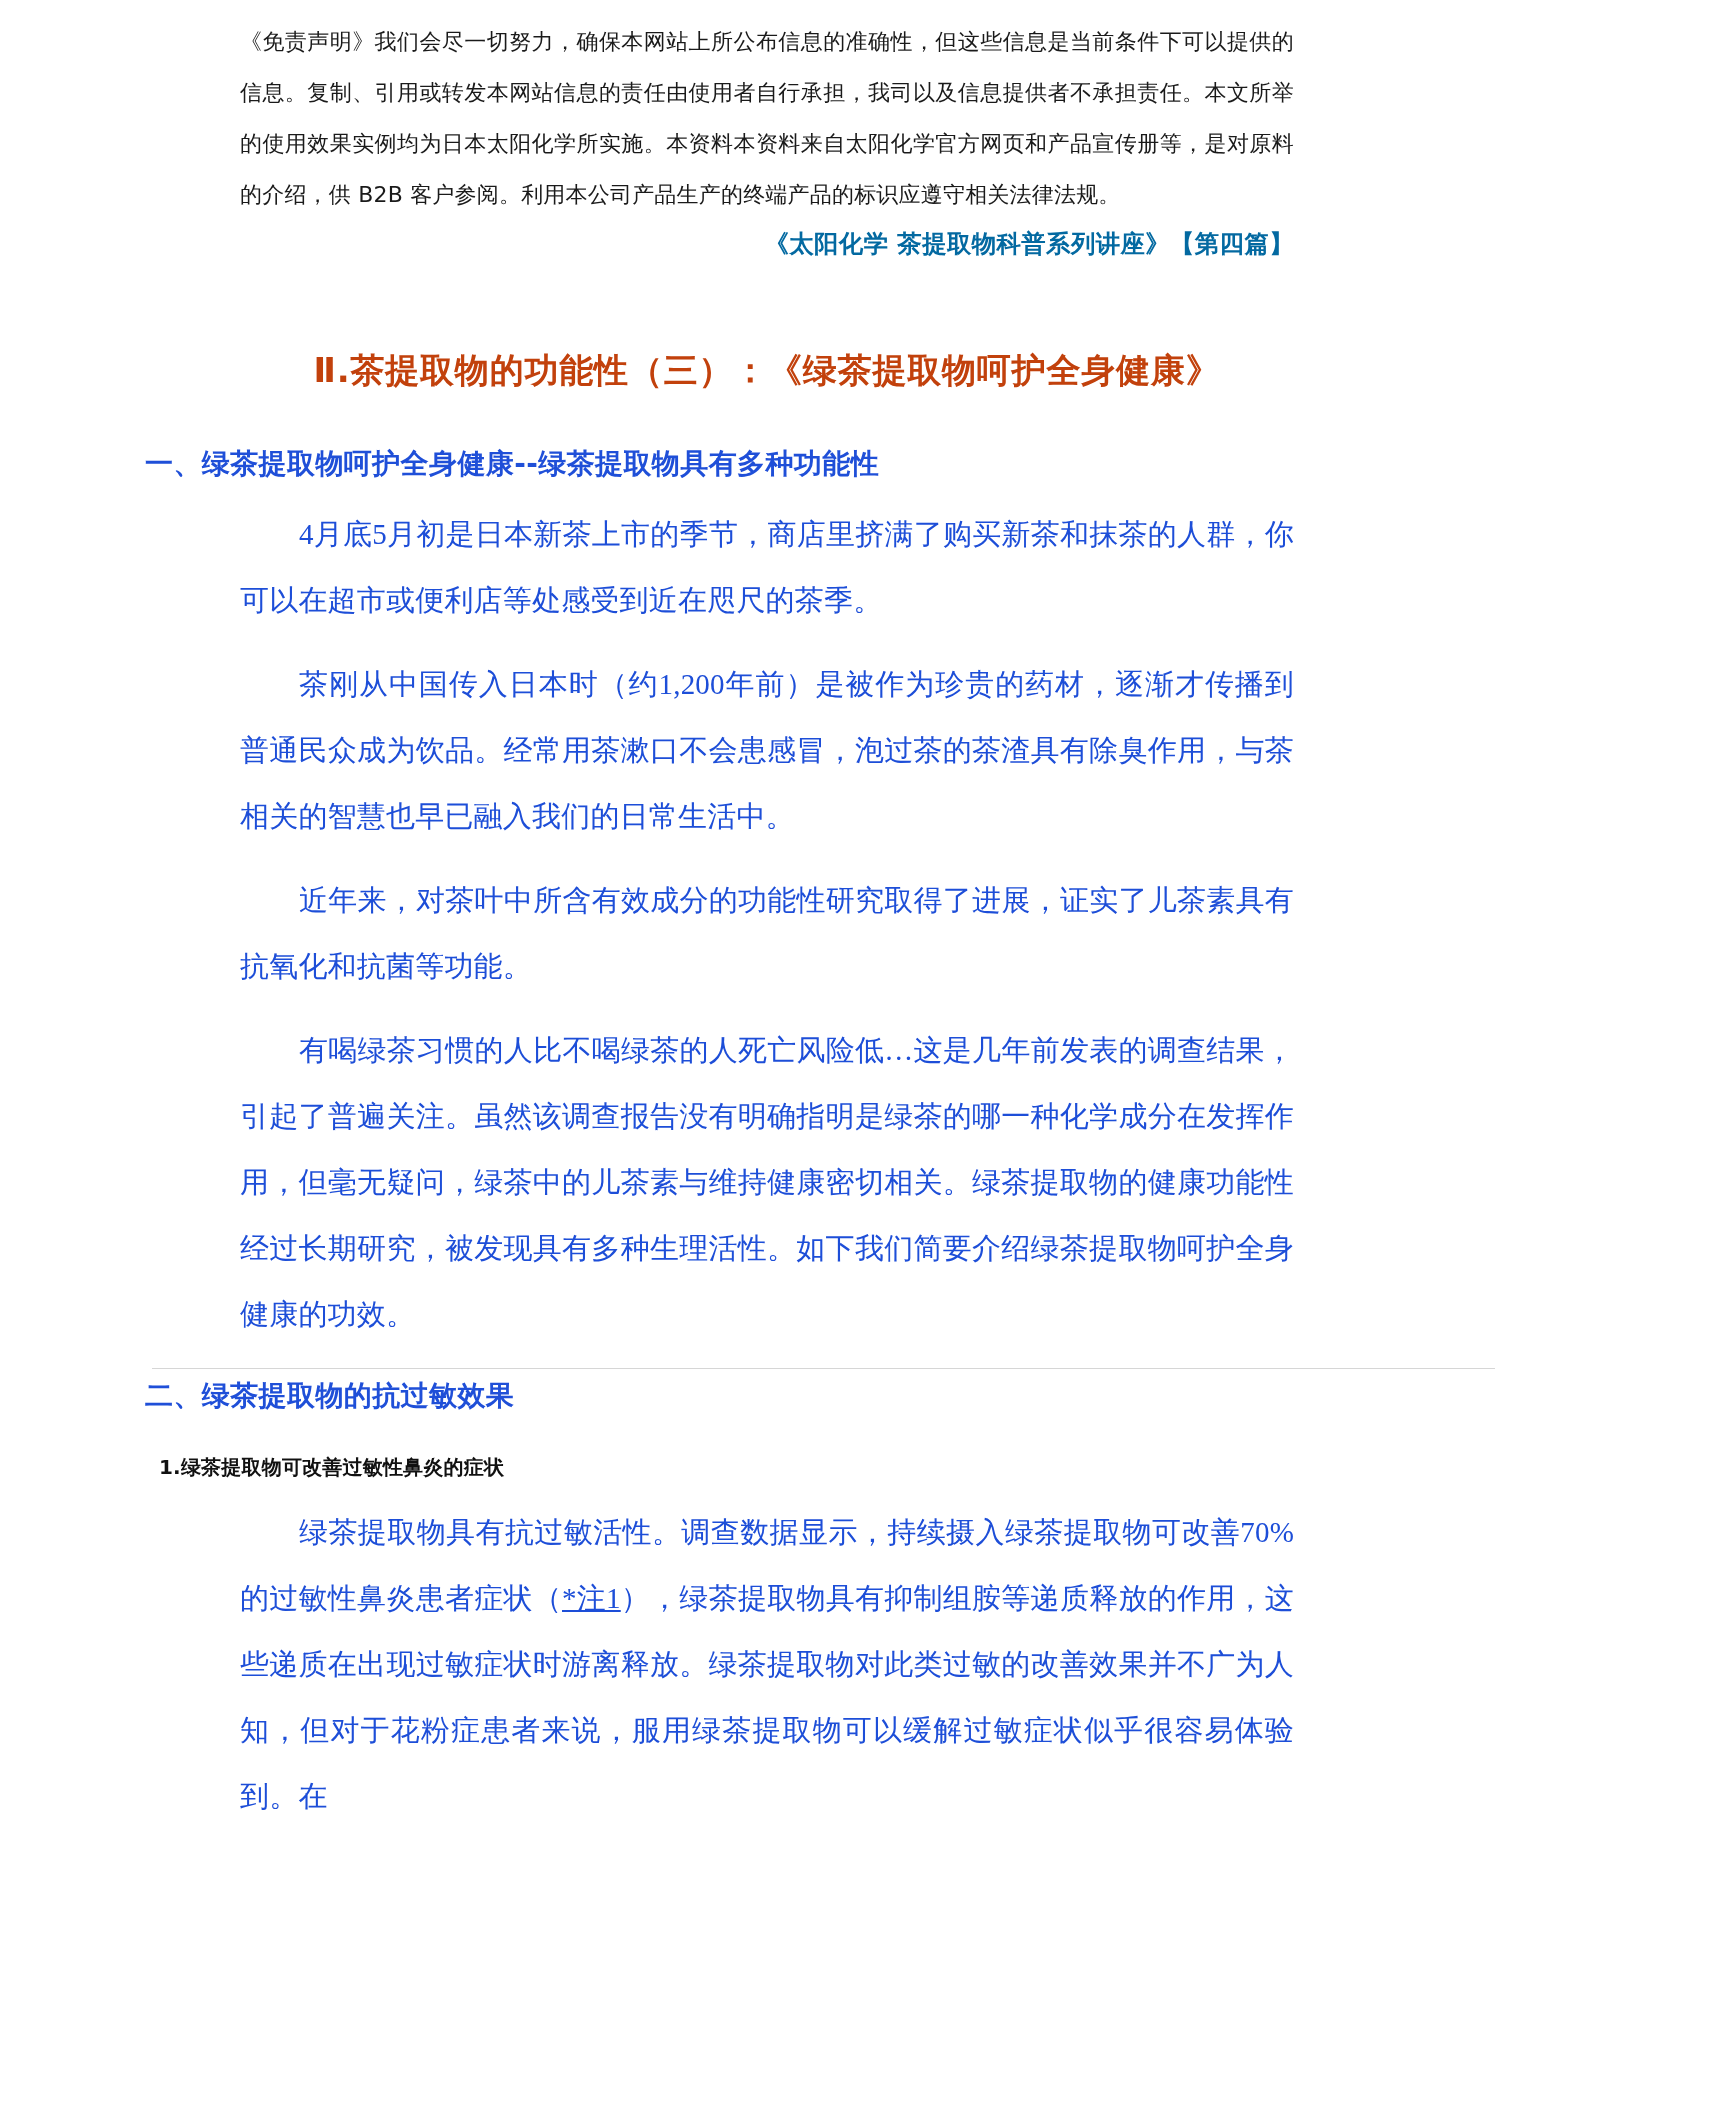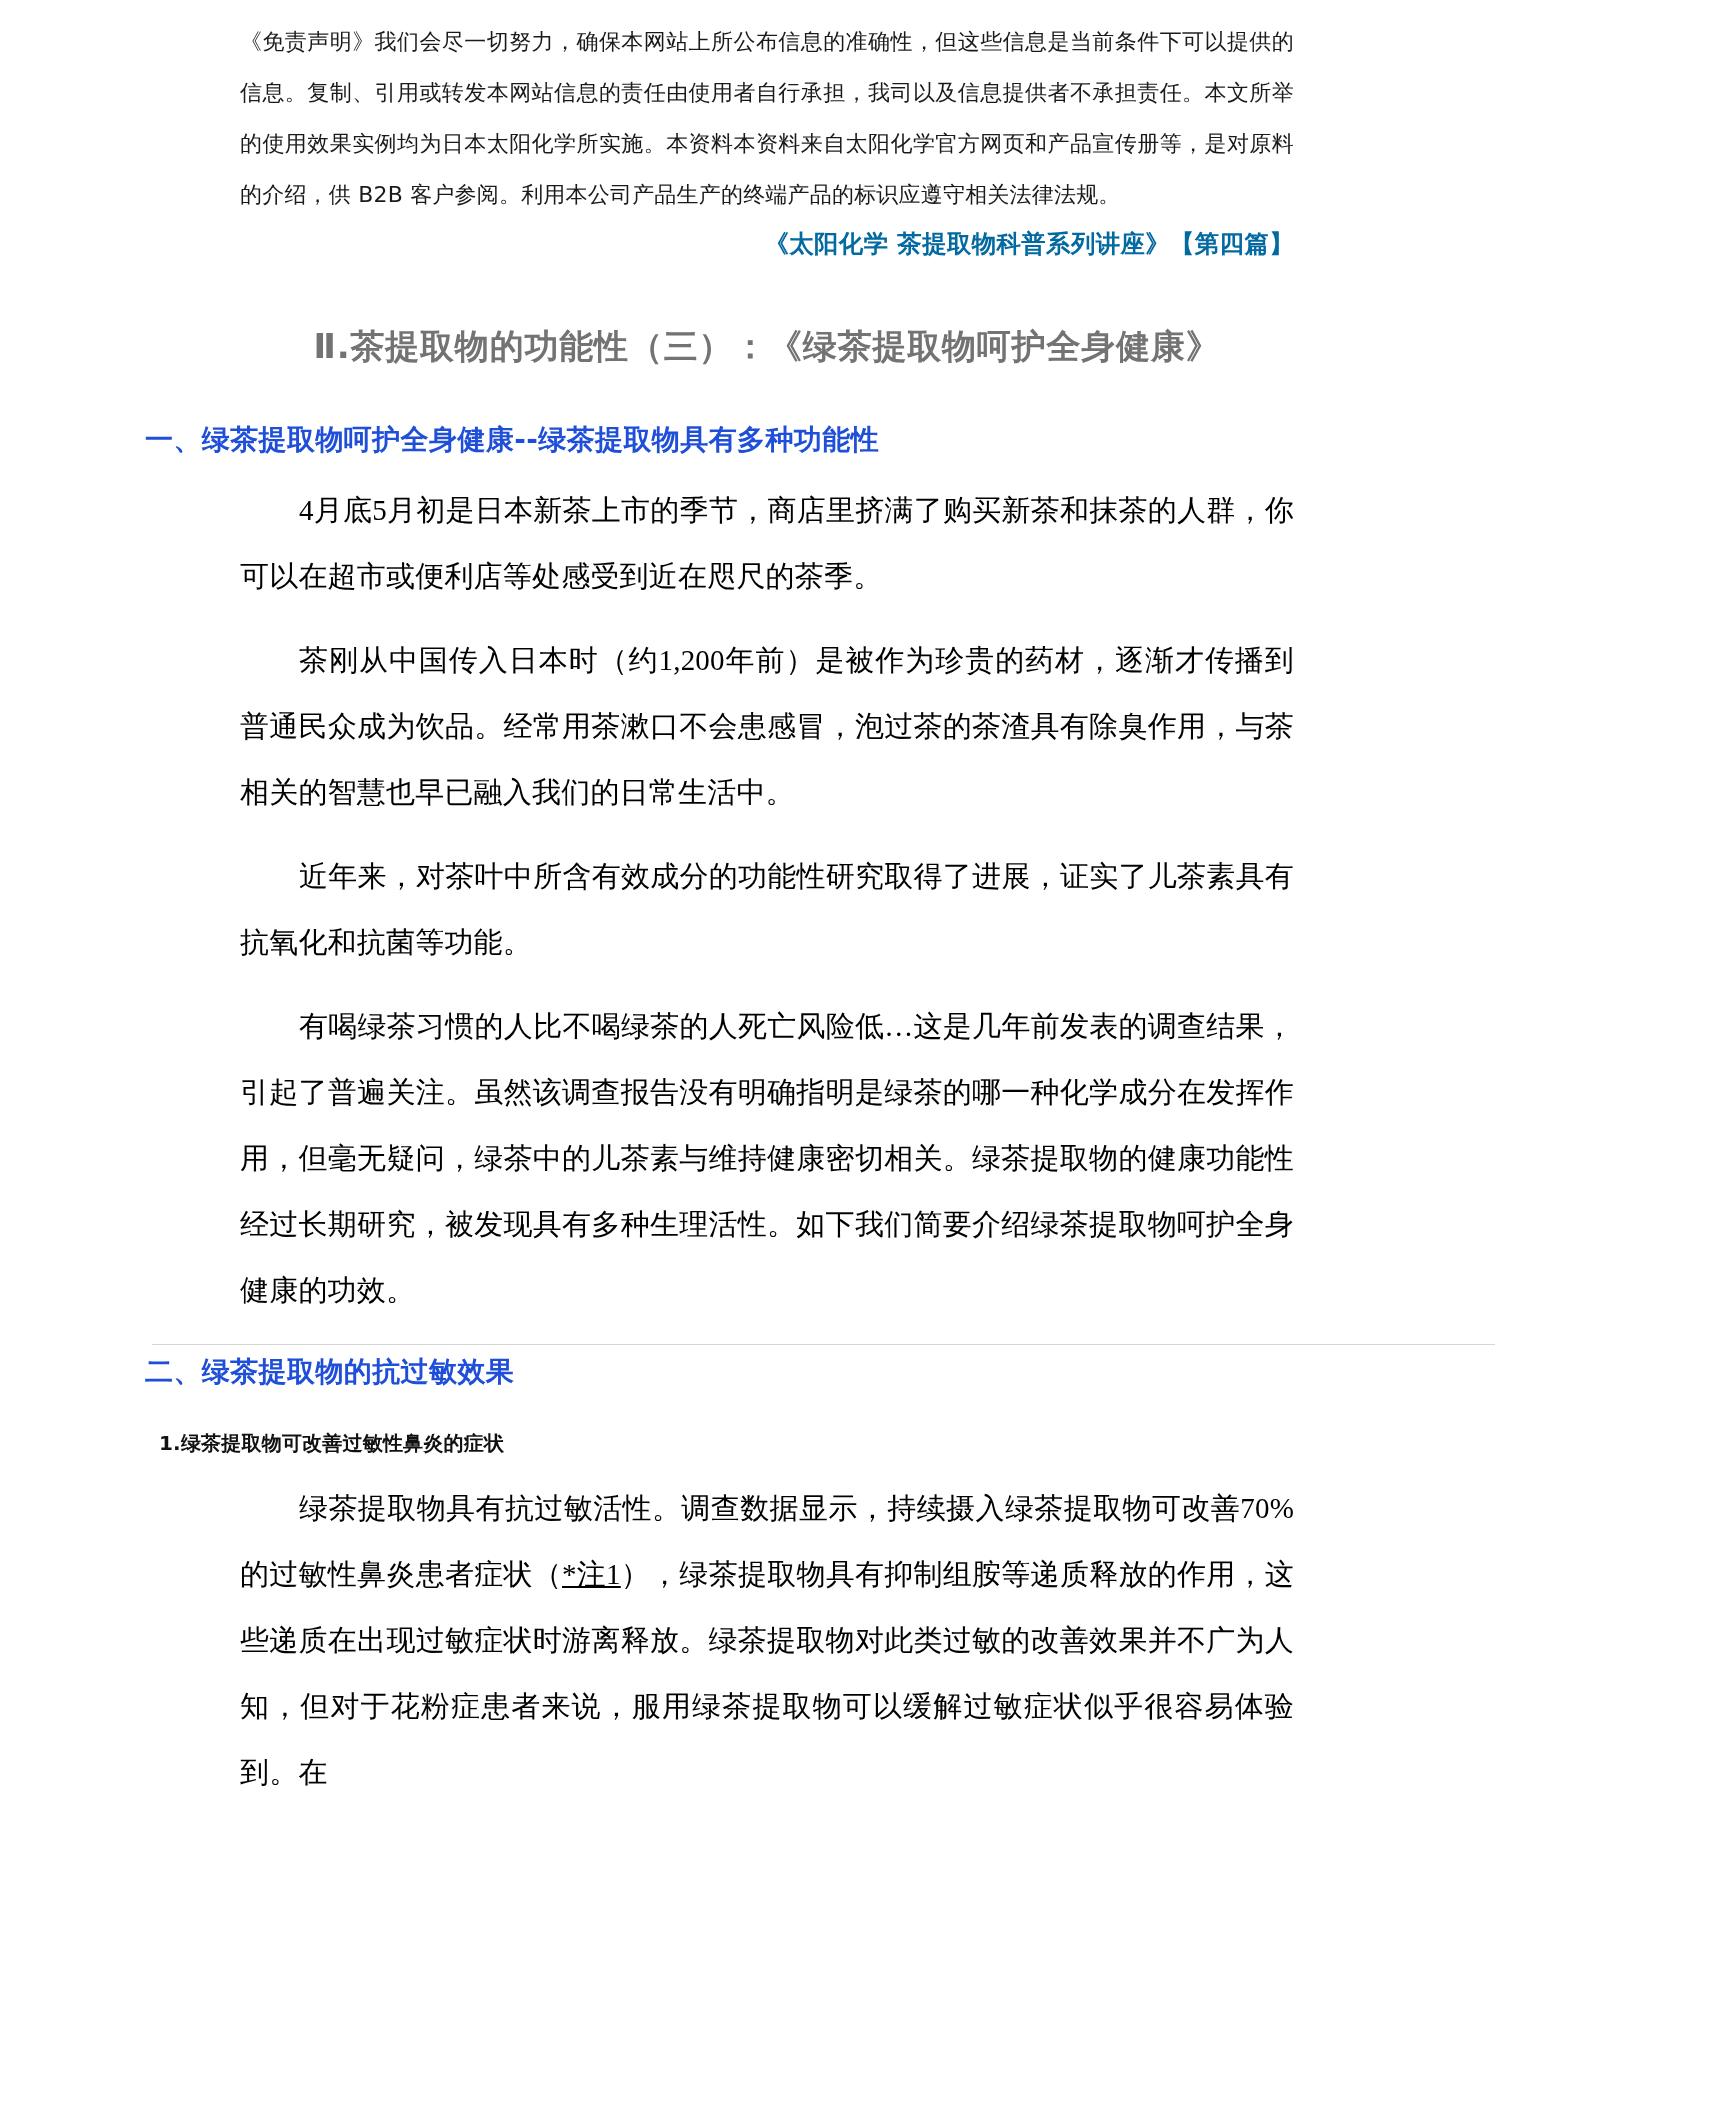--- a/index.html
+++ b/index.html
@@ -38,26 +38,26 @@
     font-family: "DejaVu Sans", "Liberation Sans", sans-serif;
     font-size: 24.4px;
     font-weight: bold;
     color: #0369a1;
     text-align: right;
     margin: 8.1px 0 0 0;
     letter-spacing: 0.4px;
   }
   .title-main {
     text-align: center;
-    color: #737373;
+    color: #c2410c;
     font-family: "DejaVu Sans", "Liberation Sans", sans-serif;
     font-weight: bold;
     font-size: 34px;
     letter-spacing: 0.8px;
-    margin: 64px 0 0 0;
+    margin: 88px 0 0 0;
   }
   .h1-blue {
     color: #1f4fd8;
     font-family: "DejaVu Sans", "Liberation Sans", sans-serif;
     font-weight: bold;
     font-size: 28px;
     letter-spacing: 0.4px;
     margin: 51px 0 0 -95px;
   }
   .h1-blue.indent-2 {
@@ -65,21 +65,21 @@
     margin-top: 8px;
   }
   .body-para {
     font-size: 29px;
     line-height: 66px;
     text-align: justify;
     text-justify: inter-ideograph;
     text-indent: 59px;
     margin: 18px 0 0 0;
     letter-spacing: 0.2px;
-    color: #000000;
+    color: #1d4ed8;
   }
   .divider {
     border: none;
     border-top: 0.8px solid #d6d6d6;
     margin: 21px 0 0 -88px;
     width: 1343px;
   }
   .h2-bold {
     font-family: "DejaVu Sans", "Liberation Sans", sans-serif;
     font-weight: bold;

